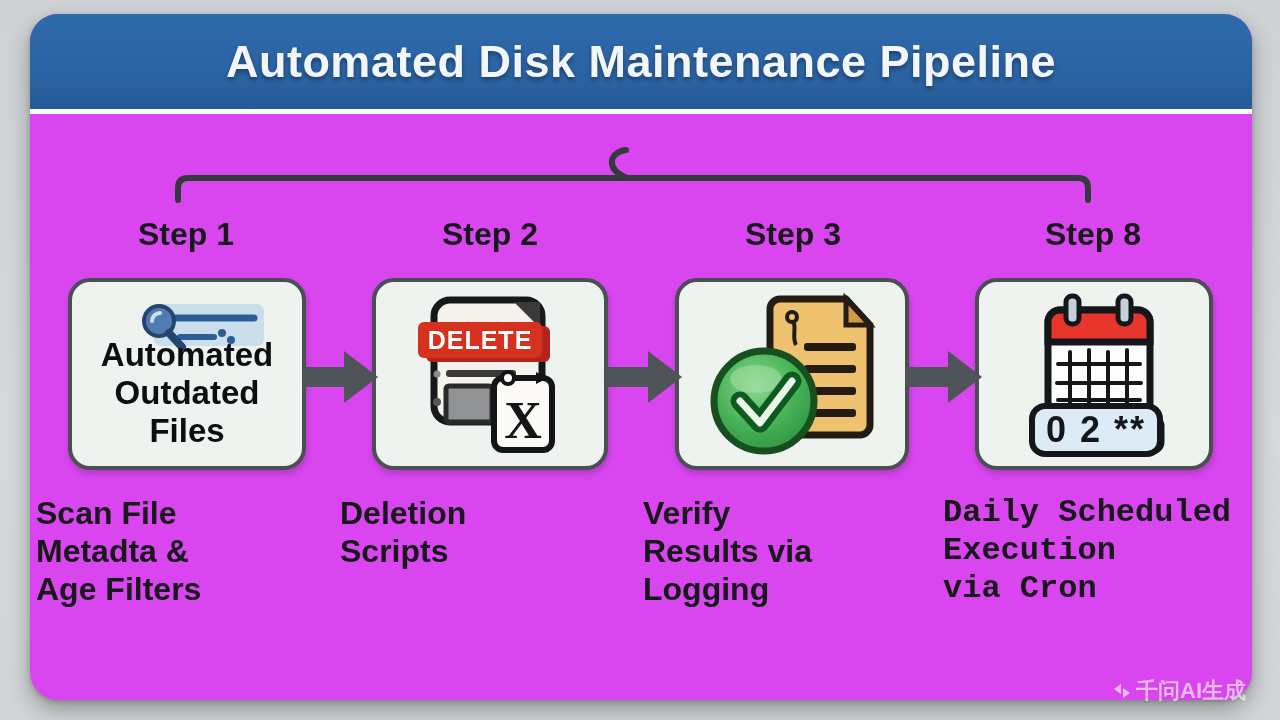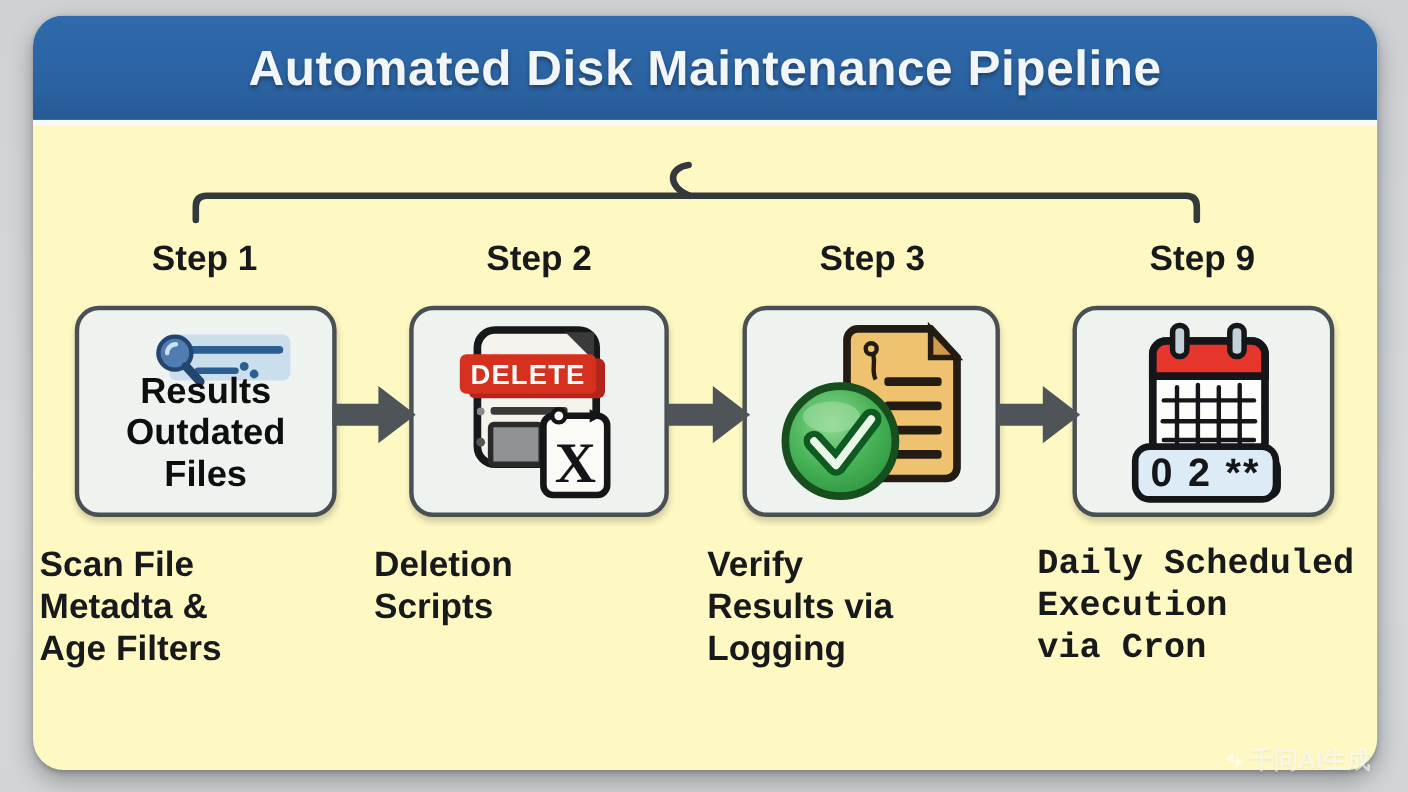--- a/index.html
+++ b/index.html
@@ -4,21 +4,21 @@
 <style>
   * { margin: 0; padding: 0; box-sizing: border-box; }
   html, body { width: 1280px; height: 720px; overflow: hidden; }
   body {
     font-family: "Liberation Sans", sans-serif;
     background: linear-gradient(180deg, #ced2d5 0%, #d6d9db 60%, #d2d5d7 100%);
     position: relative;
   }
   .card {
     position: absolute; left: 30px; top: 14px; width: 1222px; height: 686px;
-    background: #fef9c3;
+    background: #d946ef;
     border-radius: 28px;
     box-shadow: 0 10px 22px rgba(0,0,0,.30), 0 2px 5px rgba(0,0,0,.18);
   }
   .header {
     position: absolute; left: 0; top: 0; right: 0; height: 100px;
     background: linear-gradient(180deg, #2e6aac 0%, #2b62a1 70%, #275a95 100%);
     border-radius: 28px 28px 0 0;
     border-bottom: 5px solid #f8fafa;
     display: flex; align-items: center; justify-content: center;
   }
@@ -72,35 +72,35 @@
   </div>
 
   <svg class="bracket" viewBox="0 0 1222 90">
     <path d="M148,68 L148,56 Q148,46 158,46 L1048,46 Q1058,46 1058,56 L1058,68" fill="none" stroke="#34393c" stroke-width="6" stroke-linecap="round"></path>
     <path d="M596,18 C579,20 575,37 597,46" fill="none" stroke="#34393c" stroke-width="6" stroke-linecap="round"></path>
   </svg>
 
   <div class="step-label sl1">Step 1</div>
   <div class="step-label sl2">Step 2</div>
   <div class="step-label sl3">Step 3</div>
-  <div class="step-label sl4">Step 9</div>
+  <div class="step-label sl4">Step 8</div>
 
   <div class="step-box bx1">
     <svg class="icon-search" width="130" height="58" viewBox="0 0 130 58">
       <rect x="16" y="8" width="110" height="42" rx="7" fill="#bcd4e8" opacity="0.7"></rect>
       <line x1="38" y1="22" x2="116" y2="22" stroke="#2c5d93" stroke-width="7" stroke-linecap="round"></line>
       <line x1="42" y1="41" x2="76" y2="41" stroke="#2c5d93" stroke-width="6" stroke-linecap="round"></line>
       <circle cx="84" cy="37" r="4" fill="#2c5d93"></circle>
       <circle cx="93" cy="44" r="4" fill="#2c5d93"></circle>
       <circle cx="21" cy="25" r="15" fill="#4f7db1" stroke="#24466e" stroke-width="4"></circle>
       <path d="M14,25 a8,8 0 0 1 8,-8" fill="none" stroke="#cfe0ef" stroke-width="4" stroke-linecap="round"></path>
       <line x1="31" y1="37" x2="44" y2="51" stroke="#24466e" stroke-width="8" stroke-linecap="round"></line>
     </svg>
     <div class="box-text">
-      <span>Results</span>
+      <span>Automated</span>
       <span>Outdated</span>
       <span>Files</span>
     </div>
   </div>
 
   <div class="step-box bx2">
     <svg class="icon-center" width="160" height="168" viewBox="0 0 160 168">
       <rect x="24" y="10" width="108" height="122" rx="16" fill="#f6f3ec" stroke="#17181a" stroke-width="7"></rect>
       <polygon points="104,12 130,38 130,12" fill="#3a3a3a"></polygon>
       <rect x="16" y="36" width="124" height="36" rx="6" fill="#b3251c"></rect>

